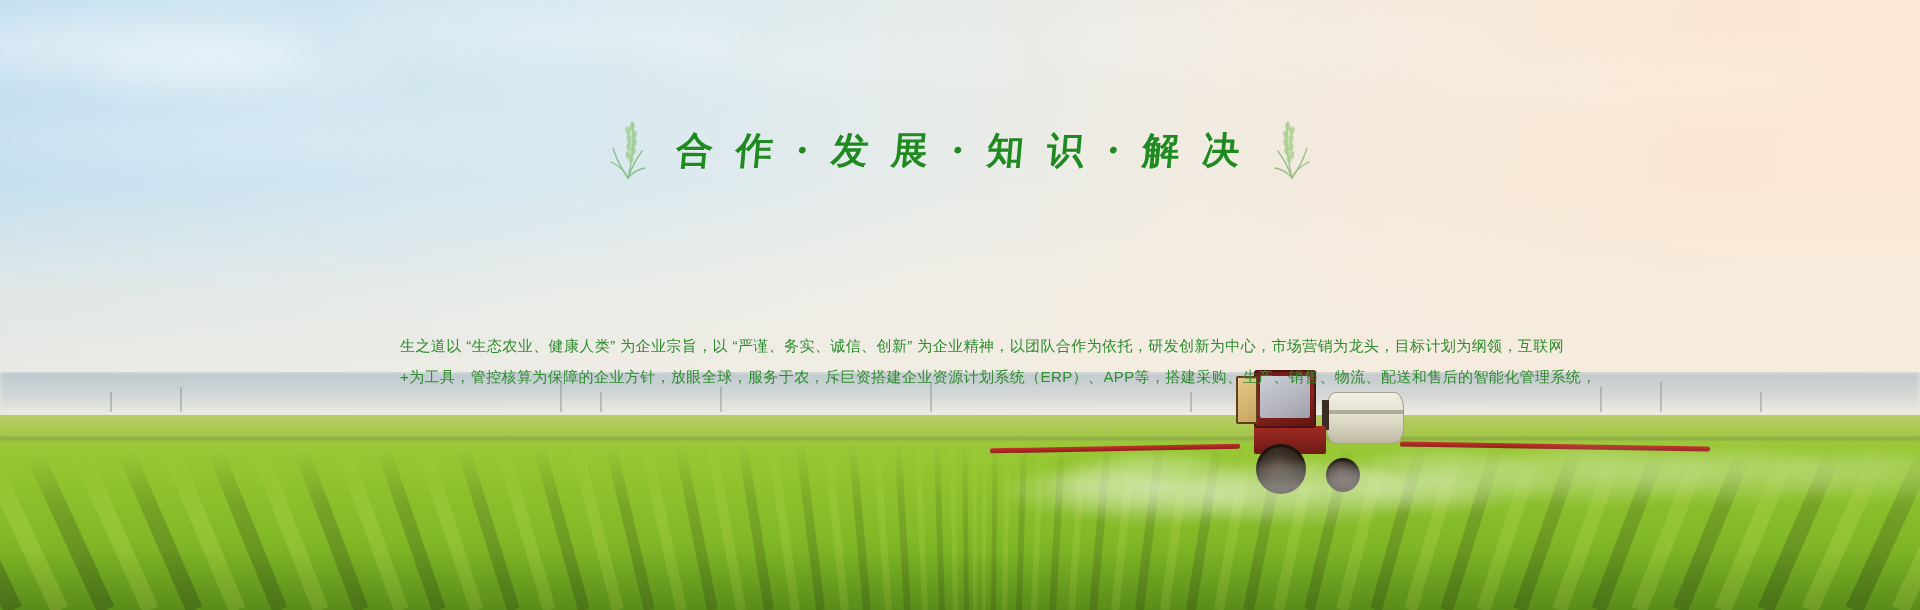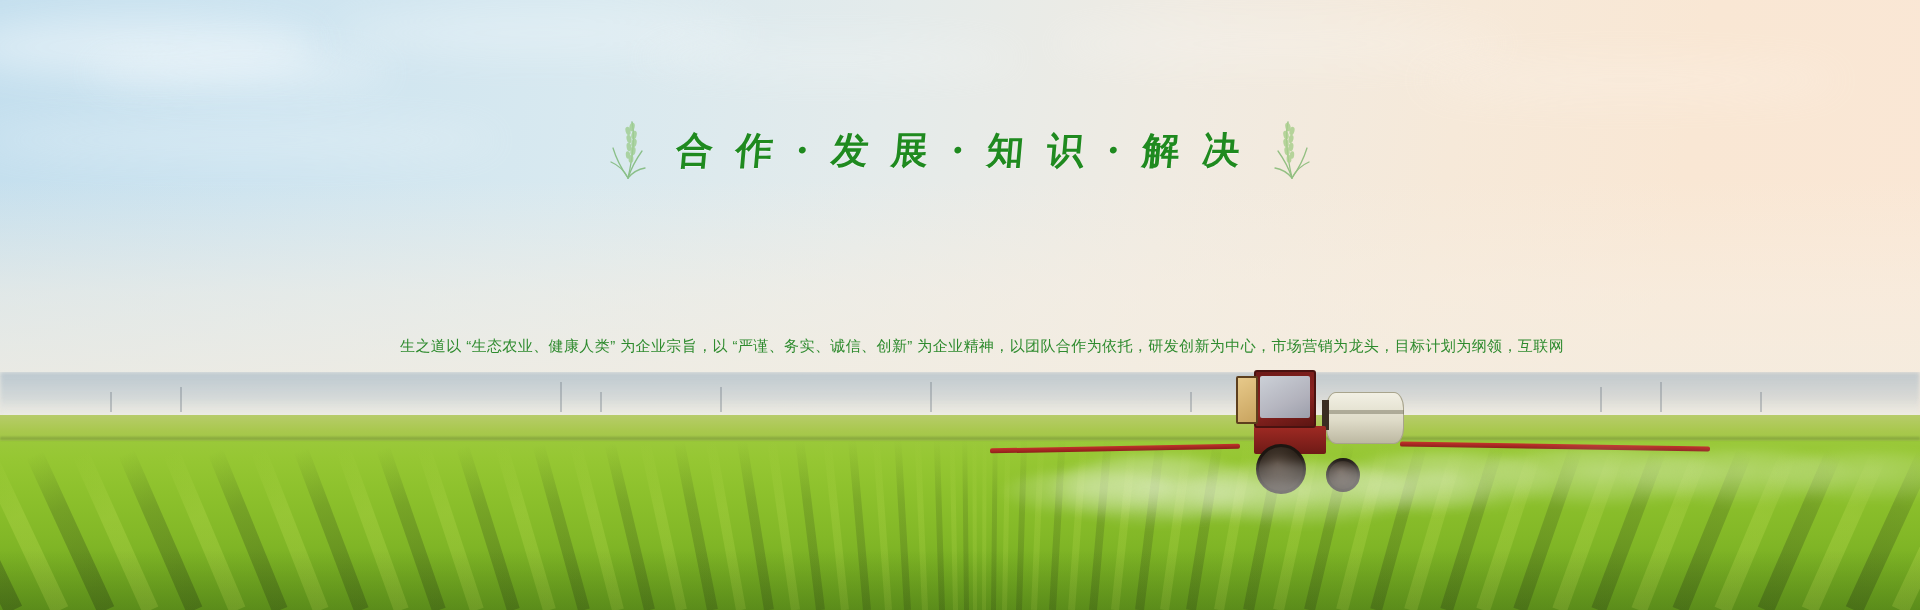--- a/index.html
+++ b/index.html
@@ -359,16 +359,17 @@
           <ellipse cx="25" cy="21" rx="2.4" ry="4.2" transform="rotate(-14 25 21)"></ellipse>
           <ellipse cx="25" cy="29" rx="2.4" ry="4.2" transform="rotate(-10 25 29)"></ellipse>
           <ellipse cx="24" cy="37" rx="2.2" ry="3.8" transform="rotate(-6 24 37)"></ellipse>
         </g>
       </svg>
     </div>
 
 
     <div class="para">
       <span class="ln">生之道以 “生态农业、健康人类” 为企业宗旨，以 “严谨、务实、诚信、创新” 为企业精神，以团队合作为依托，研发创新为中心，市场营销为龙头，目标计划为纲领，互联网</span>
+      <span class="ln">+为工具，管控核算为保障的企业方针，放眼全球，服务于农，斥巨资搭建企业资源计划系统（ERP）、APP等，搭建采购、生产、销售、物流、配送和售后的智能化管理系统，</span>
     </div>
 
   </div>
 </div>
 
 </body></html>

